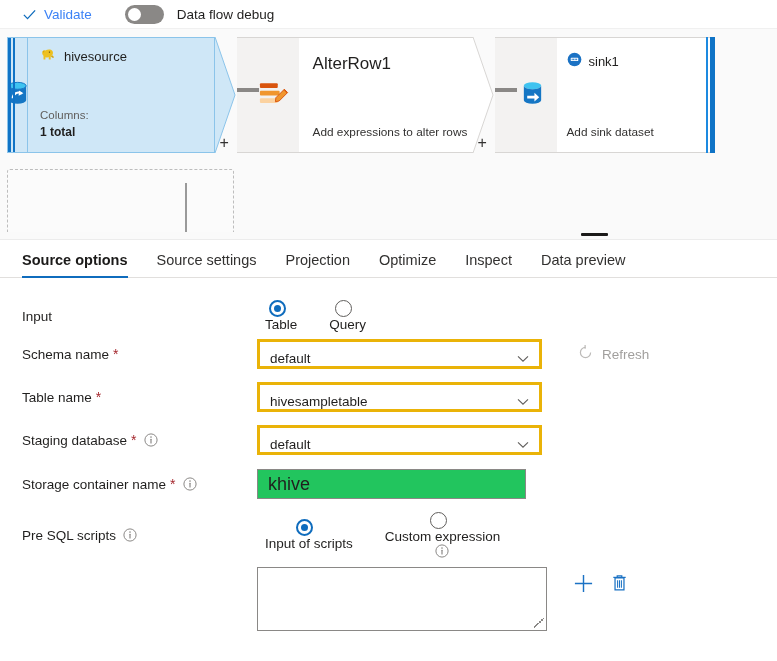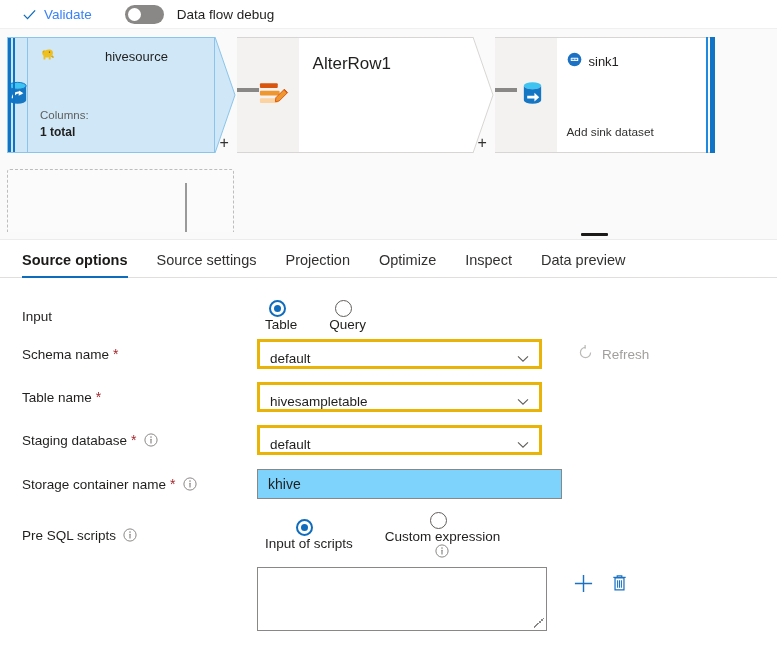--- a/index.html
+++ b/index.html
@@ -67,21 +67,21 @@
     display:flex; align-items:center; justify-content:center;
   }
   .node-src .accent:before {
     content:""; position:absolute; left:0px; top:0; bottom:0; width:3px; background:#0f73c6;
   }
   .node-src .accent:after {
     content:""; position:absolute; left:5px; top:0; bottom:0; width:2px; background:#0f73c6;
   }
   .node-body { flex:1; position: relative; padding: 9px 10px 0 12px; }
 
-  .node-title { display: flex; align-items: center; gap: 41px; }
+  .node-title { display: flex; align-items: center; }
   .node-title-text { font-size: 13px; color: #201f1e; margin-left: 7px; }
   .node-sub {
     position: absolute; left: 12px; bottom: 12px;
     font-size: 11.5px; color: #605e5c; line-height: 1.35;
   }
   .node-sub b { display:block; color: #201f1e; font-weight: 700; font-size: 12px; }
 
   
   .chev-out {
     width: 22px; height: 116px; flex: 0 0 auto; position: relative;
@@ -182,23 +182,23 @@
   .ctrl { position: relative; }
 
   .dropdown {
     width: 285px; height: 30px; border: 3px solid #eab308; background: #fff;
     display: flex; align-items: flex-end; padding: 0 10px;
     font-size: 13.5px; color: #201f1e; cursor: pointer;
   }
   .dropdown .chevd { margin-left: auto; }
 
   .textbox {
-    width: 305px; height: 30px; border: 1px solid #8a8886; background: #7dd3fc;
+    width: 269px; height: 30px; border: 1px solid #8a8886; background: #22c55e;
     display: flex; align-items: center; padding: 0 10px;
-    font-size: 14px; color: #201f1e;
+    font-size: 18px; color: #201f1e;
   }
 
   .radio-group { display: flex; align-items: center; }
   .radio-item { display: flex; align-items: center; margin-right: 24px; cursor: pointer; flex-direction: column; }
   .radio {
     width: 17px; height: 17px; border-radius: 50%;
     border: 1.5px solid #605e5c; background: #fff; position: relative; flex:0 0 auto;
   }
   .radio.checked { border-color: #0f6cbd; border-width: 2px; }
   .radio.checked:after {
@@ -293,20 +293,21 @@
           <rect x="1" y="11" width="21" height="5" rx="1" fill="#f0962e"></rect>
           <rect x="1" y="19" width="19" height="5" rx="1" fill="#fbd2a0"></rect>
           <path d="M18 18.5 L27 9.5 L30.5 13 L21.5 22 L17.5 22.8 Z" fill="#f0962e" stroke="#d9540d" stroke-width="1"></path>
           <path d="M26.6 9.7 L29.9 13" stroke="#d9540d" stroke-width="1.2"></path>
         </svg>
       </span>
     </div>
 
     <div class="node node-mid">
       <div class="mid-title">AlterRow1</div>
+      <div class="mid-desc">Add expressions to alter rows</div>
     </div>
 
     <div class="chev-out">
       <svg width="22" height="116" viewBox="0 0 22 116" preserveAspectRatio="none">
         <path d="M0 0 L20 58 L0 116" fill="#ffffff" stroke="#d8d6d4" stroke-width="1"></path>
       </svg>
       <span class="plus-connector" style="left:5px;">+</span>
     </div>
 
     <div class="gap-node">

